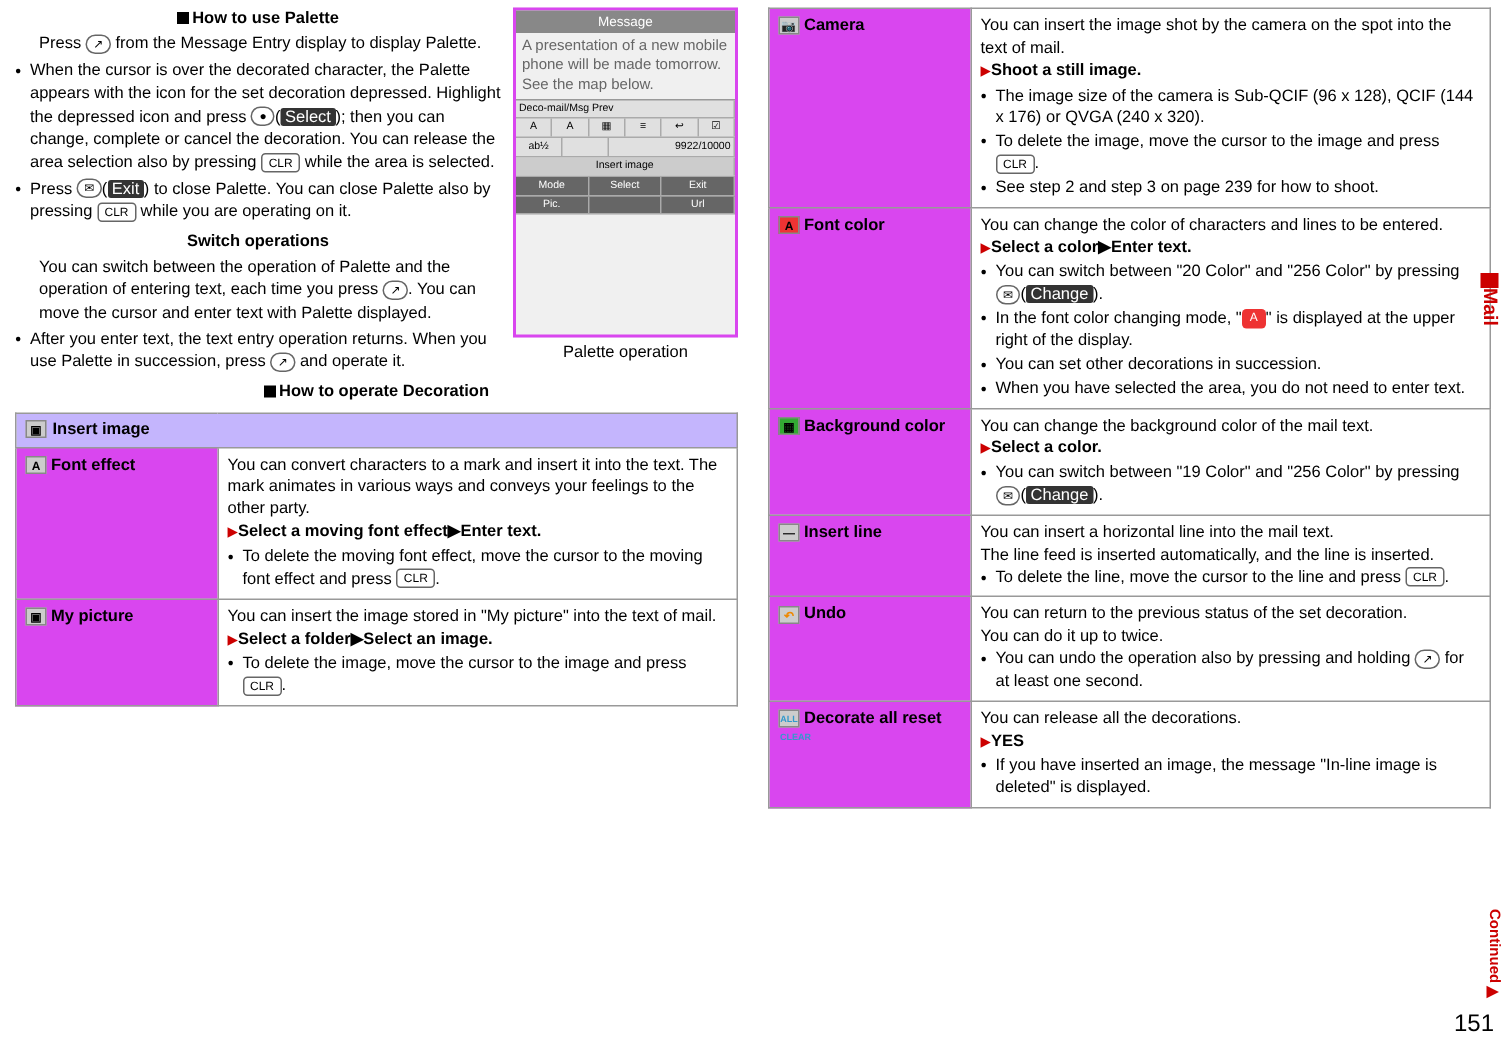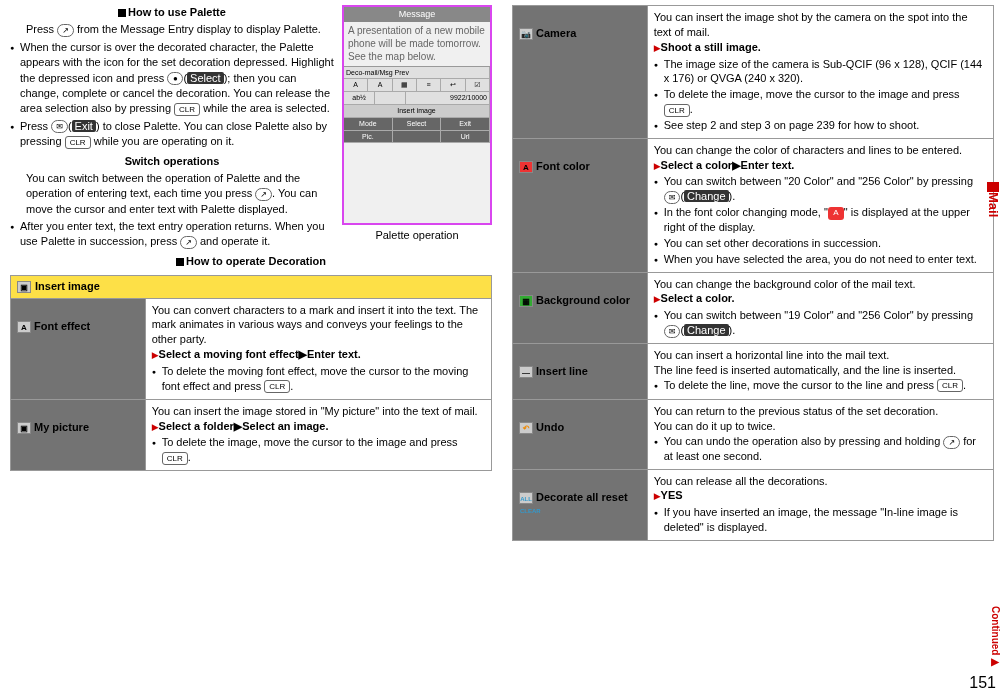--- a/index.html
+++ b/index.html
@@ -119,38 +119,38 @@
     .palette-row { display: flex; border-bottom: 1px solid #aaa; }
     .palette-cell { flex:1; padding:1px 2px; font-size:7px; border-right:1px solid #aaa; text-align:center; }
     .screenshot-caption { font-size: 11px; }
     
     .feature-table {
       width: 100%;
       border-collapse: collapse;
       margin-top: 6px;
     }
     .header-row td {
-      background: #fde047;
+      background: #c4b5fd;
       border: 1px solid #999;
       font-weight: bold;
       padding: 3px 6px;
       font-size: 11px;
     }
     .header-row td .row-icon {
       margin-right: 4px;
     }
     .content-row td {
       border: 1px solid #999;
       vertical-align: top;
     }
     .content-row td.label-cell {
-      background: #737373;
+      background: #d946ef;
       font-weight: bold;
       width: 28%;
-      padding: 20px 6px;
+      padding: 4px 6px;
       font-size: 11px;
     }
     .content-row td.text-cell {
       padding: 4px 6px;
       font-size: 11px;
       line-height: 1.35;
     }
     .row-icon {
       display: inline-block;
       width: 14px;

